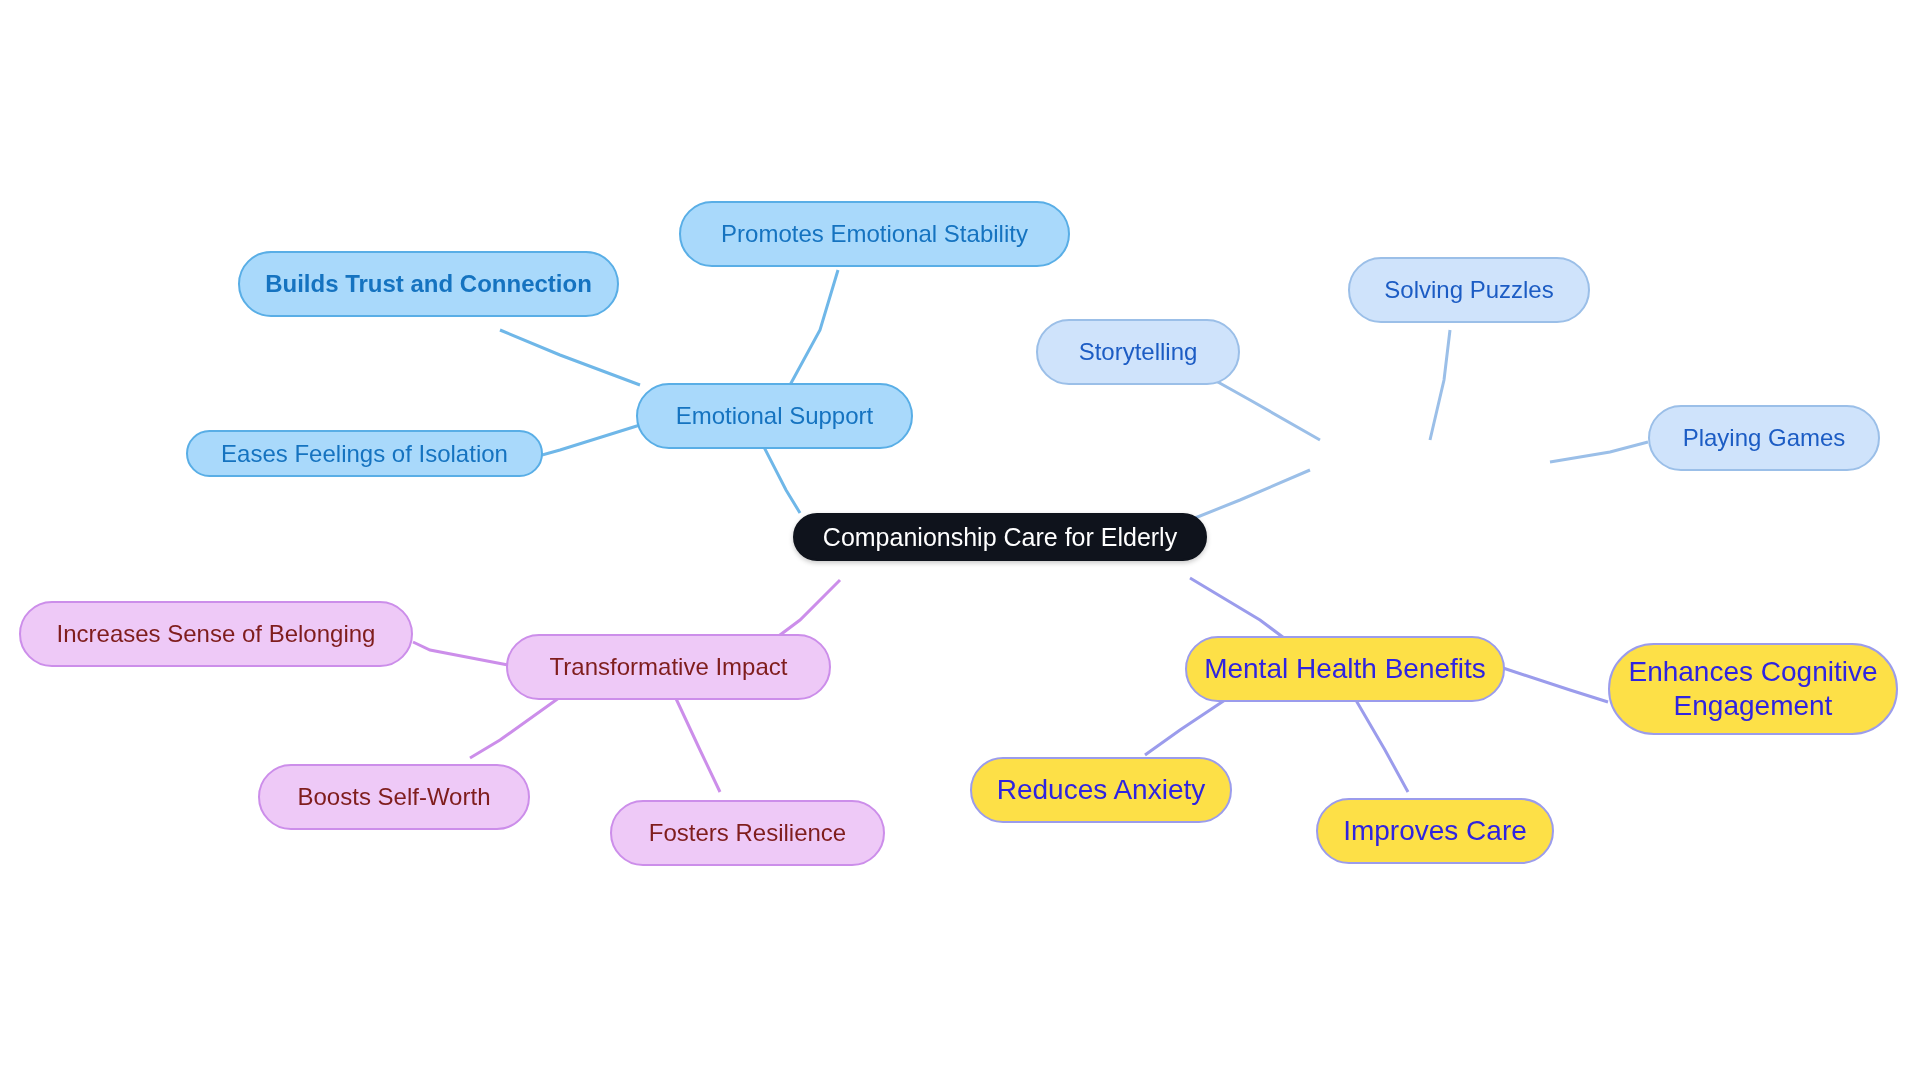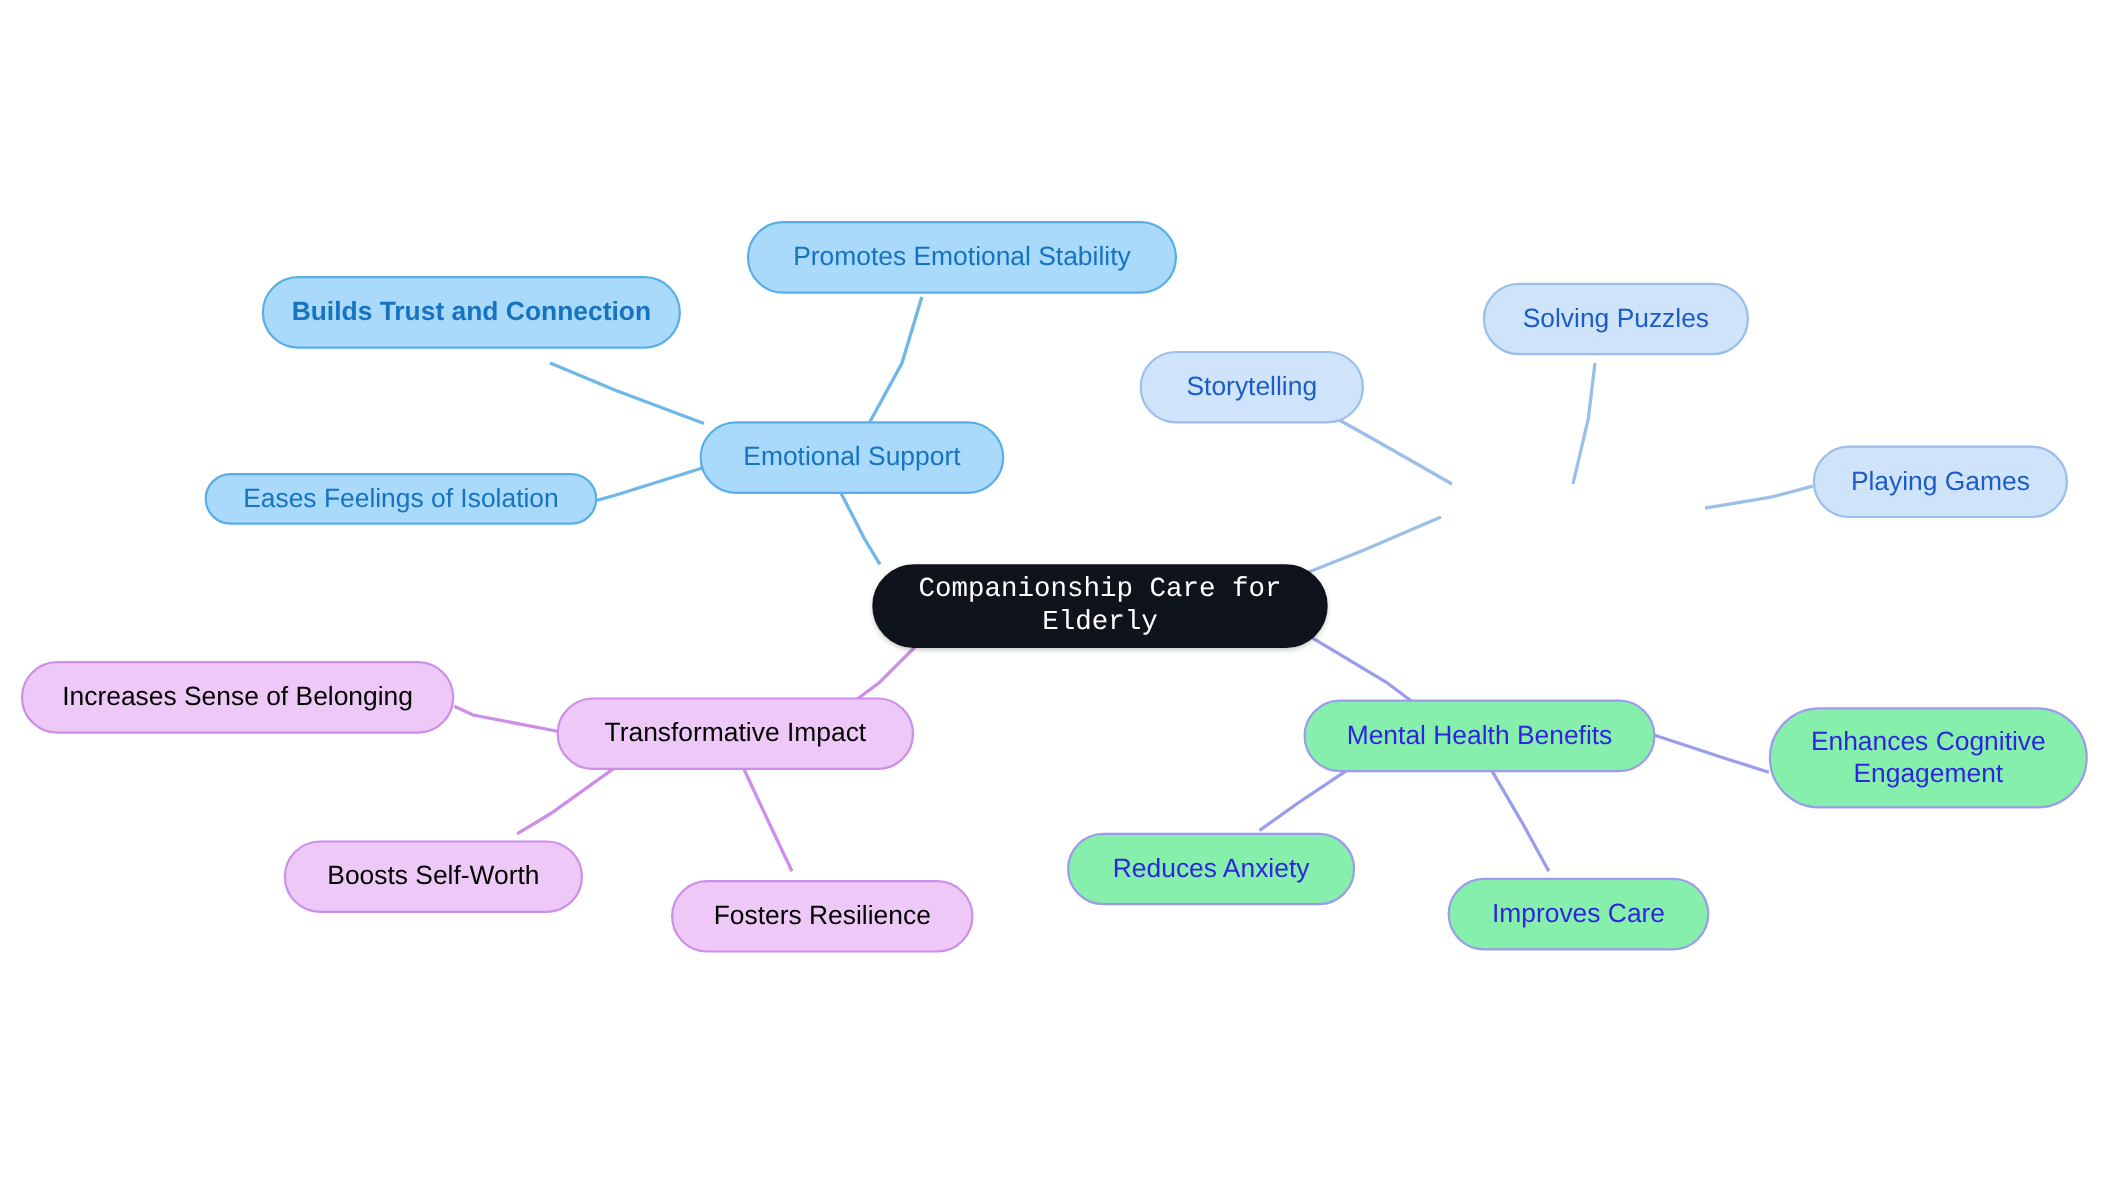--- a/index.html
+++ b/index.html
@@ -53,29 +53,29 @@
     color: #1573c0;
     font-size: 24px;
   }
   .node-lightblue {
     background: #cfe3fb;
     border-color: #9bbfe8;
     color: #1c5cc4;
     font-size: 24px;
   }
   .node-periwinkle {
-    background: #86efac;
+    background: #fde047;
     border-color: #9b9cec;
     color: #2f24e0;
-    font-size: 24px;
+    font-size: 28px;
   }
   .node-orchid {
     background: #eec9f7;
     border-color: #cc8eea;
-    color: #000000;
+    color: #7f1d1d;
     font-size: 24px;
   }
 </style>
 </head>
 <body>
 
 <div id="mindmap-canvas">
 
   <svg id="edge-layer" viewBox="0 0 1920 1083" xmlns="http://www.w3.org/2000/svg">
 
@@ -94,21 +94,21 @@
 
     <path d="M 1503 668 L 1570 690 L 1608 702" fill="none" stroke="#9b9cec" stroke-width="3"></path>
     <path d="M 1240 690 L 1180 730 L 1145 755" fill="none" stroke="#9b9cec" stroke-width="3"></path>
     <path d="M 1350 690 L 1385 750 L 1408 792" fill="none" stroke="#9b9cec" stroke-width="3"></path>
 
     <path d="M 508 665 L 430 650 L 413 642" fill="none" stroke="#cc8eea" stroke-width="3"></path>
     <path d="M 570 690 L 500 740 L 470 758" fill="none" stroke="#cc8eea" stroke-width="3"></path>
     <path d="M 672 690 L 700 750 L 720 792" fill="none" stroke="#cc8eea" stroke-width="3"></path>
   </svg>
 
-  <div class="node node-root" style="left:793px; top:513px; width:414px; height:76px;font-family:Liberation Mono, monospace;">
+  <div class="node node-root" style="left:793px; top:513px; width:414px; height:48px;">
     <span>Companionship Care for Elderly</span>
   </div>
 
   <div class="node node-blue" style="left:636px; top:383px; width:277px; height:66px;">
     <span>Emotional Support</span>
   </div>
 
   <div class="node node-blue" style="left:679px; top:201px; width:391px; height:66px;">
     <span>Promotes Emotional Stability</span>
   </div>

